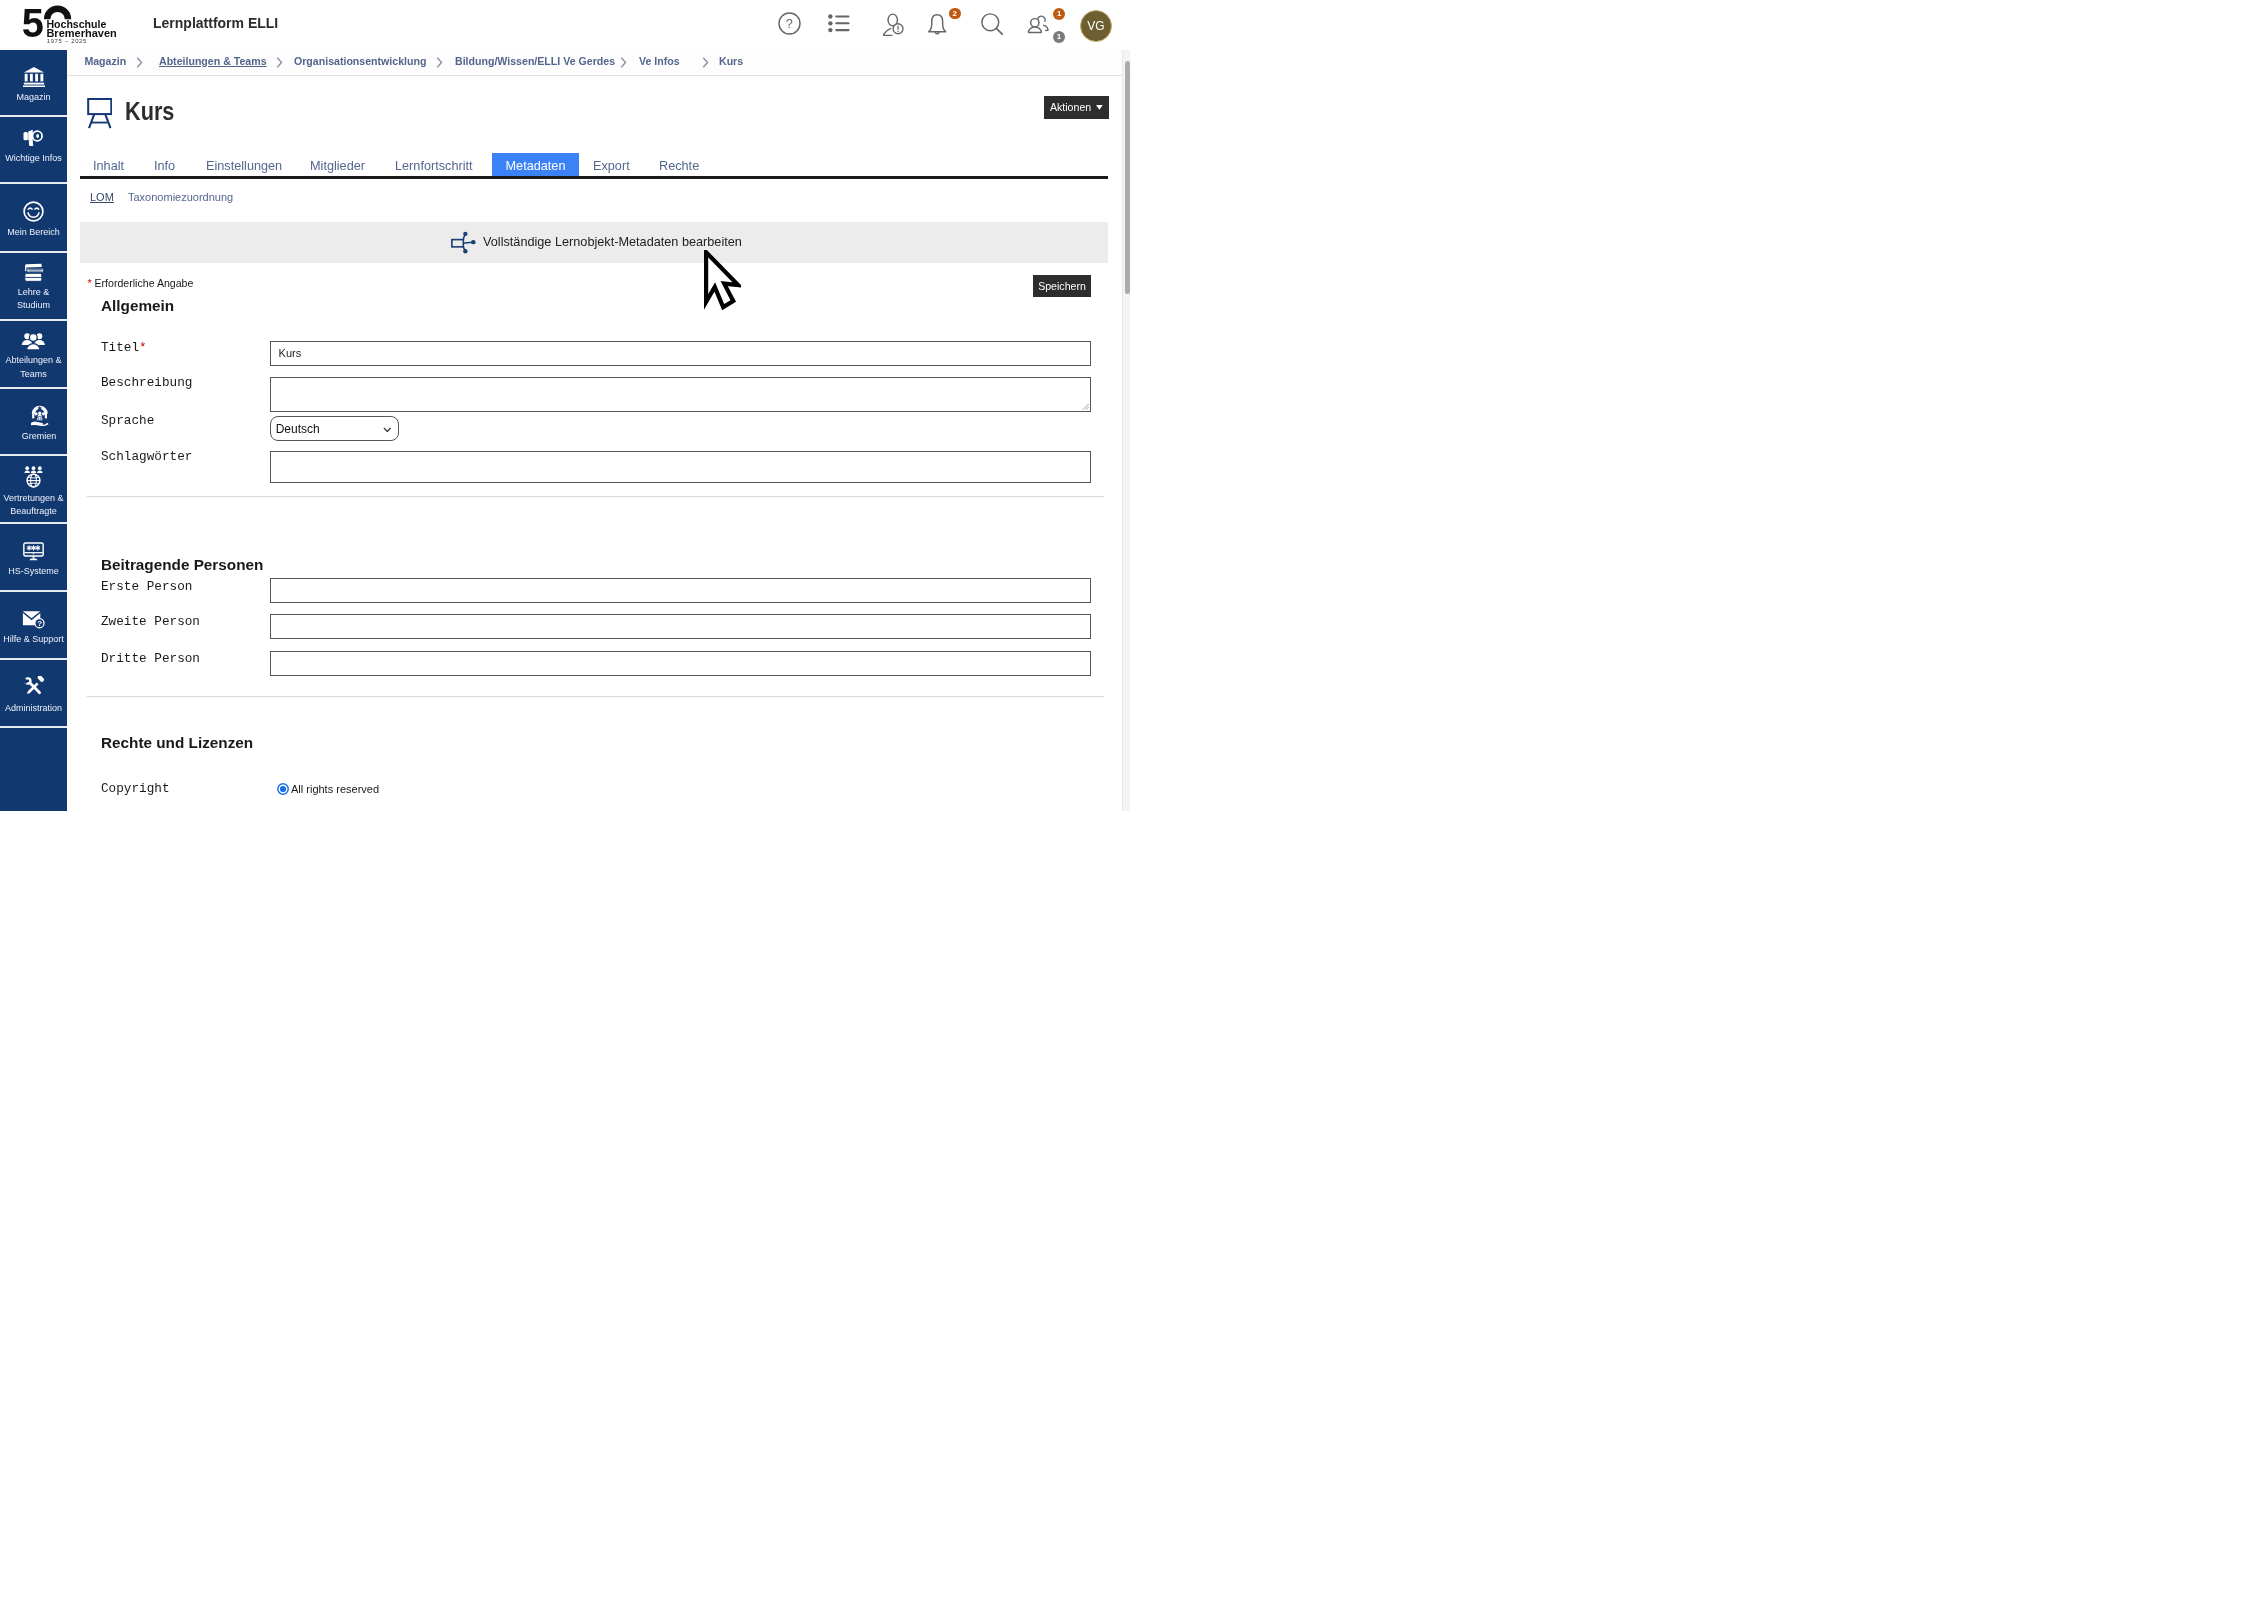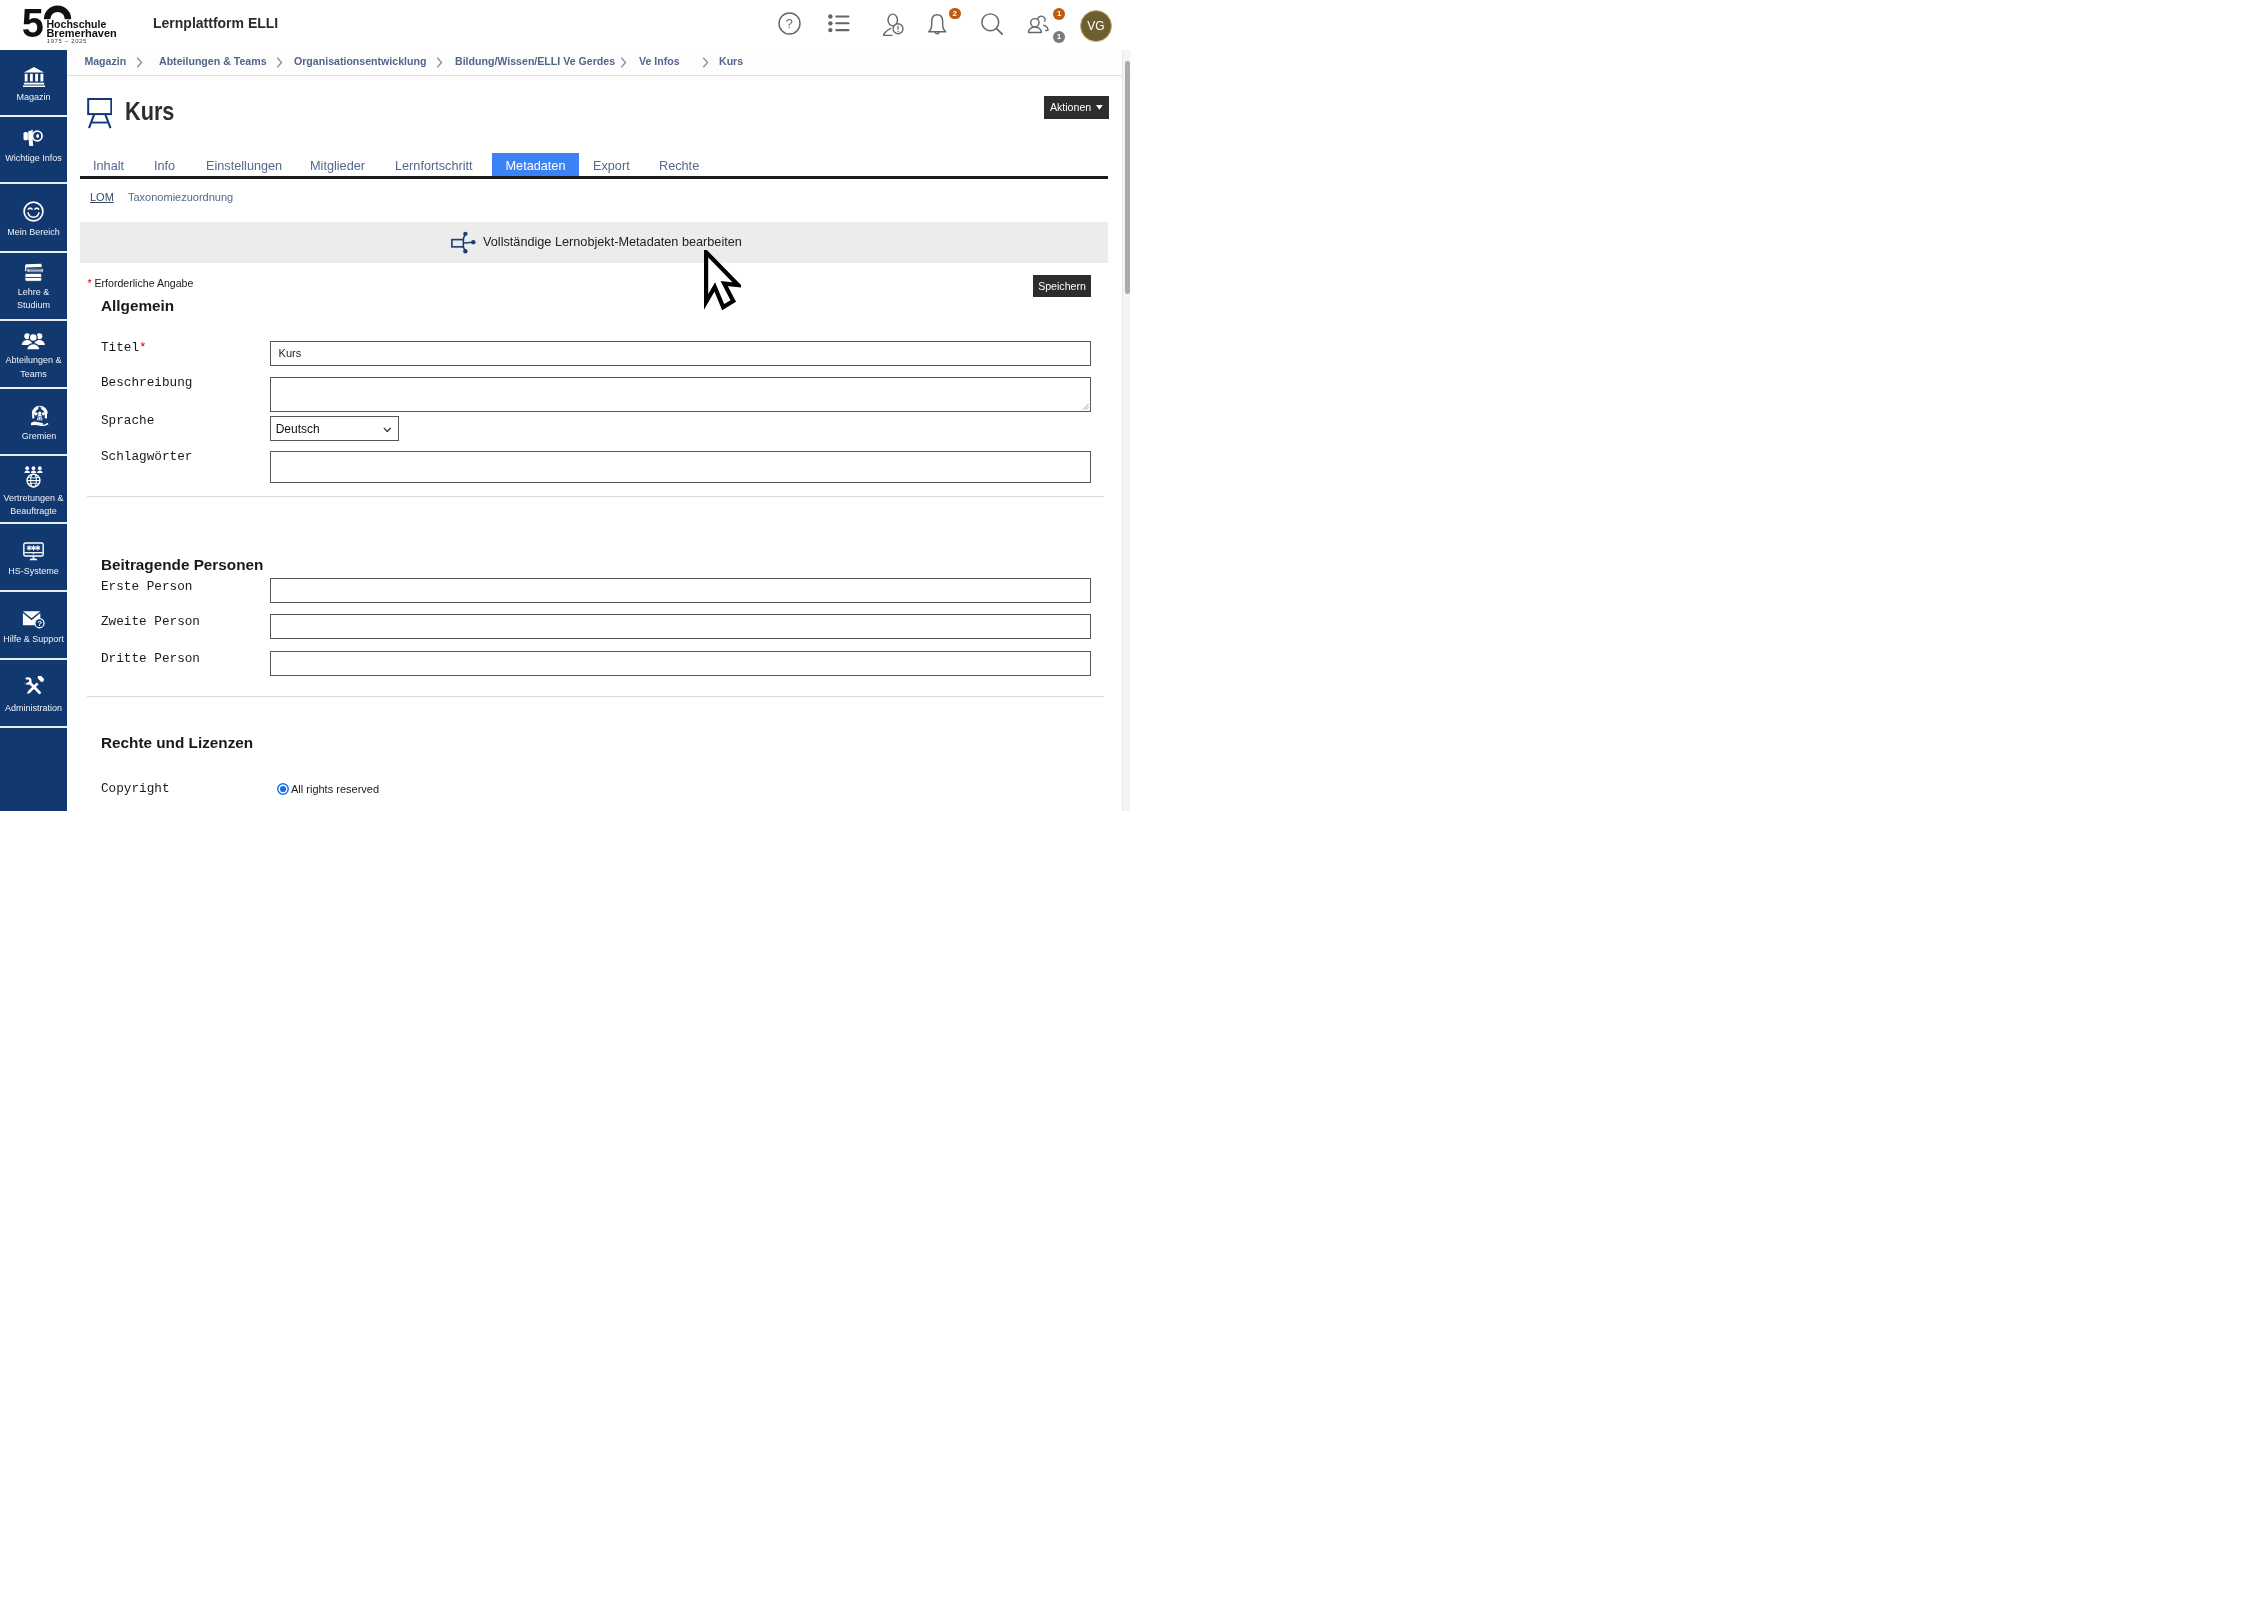--- a/index.html
+++ b/index.html
@@ -239,21 +239,21 @@
           <path d="M16.2 7.6 L18.4 9.8 L8.2 20 L4.6 21.4 L6 17.8 Z"></path>
         </g>
       </svg>
       <div class="lbl">Administration</div>
     </div>
     <div class="sbsep" style="top: 676px;"></div>
   </div>
 
 <div id="crumbbar">
     <div class="crumb" style="left: 17.4px;">Magazin</div>
-    <div class="crumb" style="left: 92px;">Abteilungen &amp; Teams</div>
+    <div class="crumb" style="left: 92px; text-decoration: underline;">Abteilungen &amp; Teams</div>
     <div class="crumb" style="left: 227px;">Organisationsentwicklung</div>
     <div class="crumb" style="left: 388px;">Bildung/Wissen/ELLI Ve Gerdes</div>
     <div class="crumb" style="left: 572px;">Ve Infos</div>
     <div class="crumb" style="left: 652px;">Kurs</div>
     <div class="chev" style="left: 69px;"><svg width="6.8" height="11" viewBox="0 0 8 13">
         <path d="M1.5 1 L6.5 6.5 L1.5 12" fill="none" stroke="#8a93a6" stroke-width="1.7"></path>
       </svg></div>
     <div class="chev" style="left: 209px;"><svg width="6.8" height="11" viewBox="0 0 8 13">
         <path d="M1.5 1 L6.5 6.5 L1.5 12" fill="none" stroke="#8a93a6" stroke-width="1.7"></path>
       </svg></div>
@@ -321,21 +321,21 @@
 
   <div class="label" style="left:34px;top:299px">Beschreibung</div>
   <div class="input" style="left:203px;top:301px;width:821px;height:35px">
     <svg style="position:absolute;right:0.8px;bottom:0.8px" width="7.6" height="7.6" viewBox="0 0 9 9">
       <line x1="1" y1="8" x2="8" y2="1" stroke="#888" stroke-width="1"></line>
       <line x1="4.5" y1="8" x2="8" y2="4.5" stroke="#888" stroke-width="1"></line>
     </svg>
   </div>
 
   <div class="label" style="left:34px;top:337px">Sprache</div>
-  <div class="input" style="left:203px;top:340px;width:129px;height:25px;border:1px solid #555;border-radius:0;font-size:12px;color:#111;display:flex;align-items:center;padding-left:4.7px">Deutsch
+  <div class="input" style="left:203px;top:340px;width:129px;height:25px;border:1px solid #555;border-radius:8px;font-size:12px;color:#111;display:flex;align-items:center;padding-left:4.7px">Deutsch
     <svg style="position:absolute;right:6.8px;top:9.8px" width="8.5" height="5.5" viewBox="0 0 10 6.5">
         <path d="M1 1 L5 5.3 L9 1" fill="none" stroke="#333" stroke-width="1.6"></path>
       </svg>
   </div>
 
   <div class="label" style="left:34px;top:373px">Schlagwörter</div>
   <div class="input" style="left:203px;top:375px;width:821px;height:32px"></div>
 
   <div class="sep" style="left:20px;top:420px;width:1017px"></div>
 

